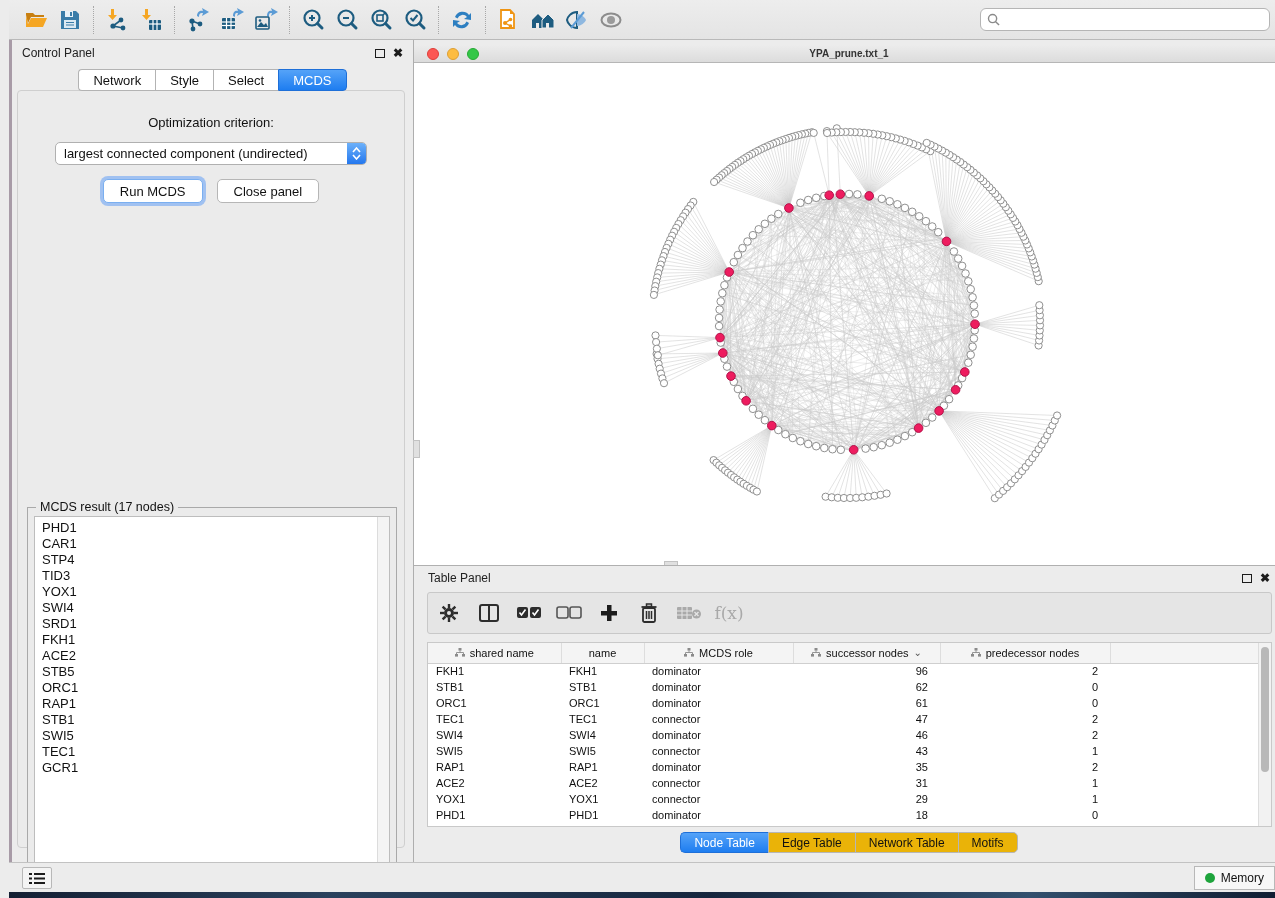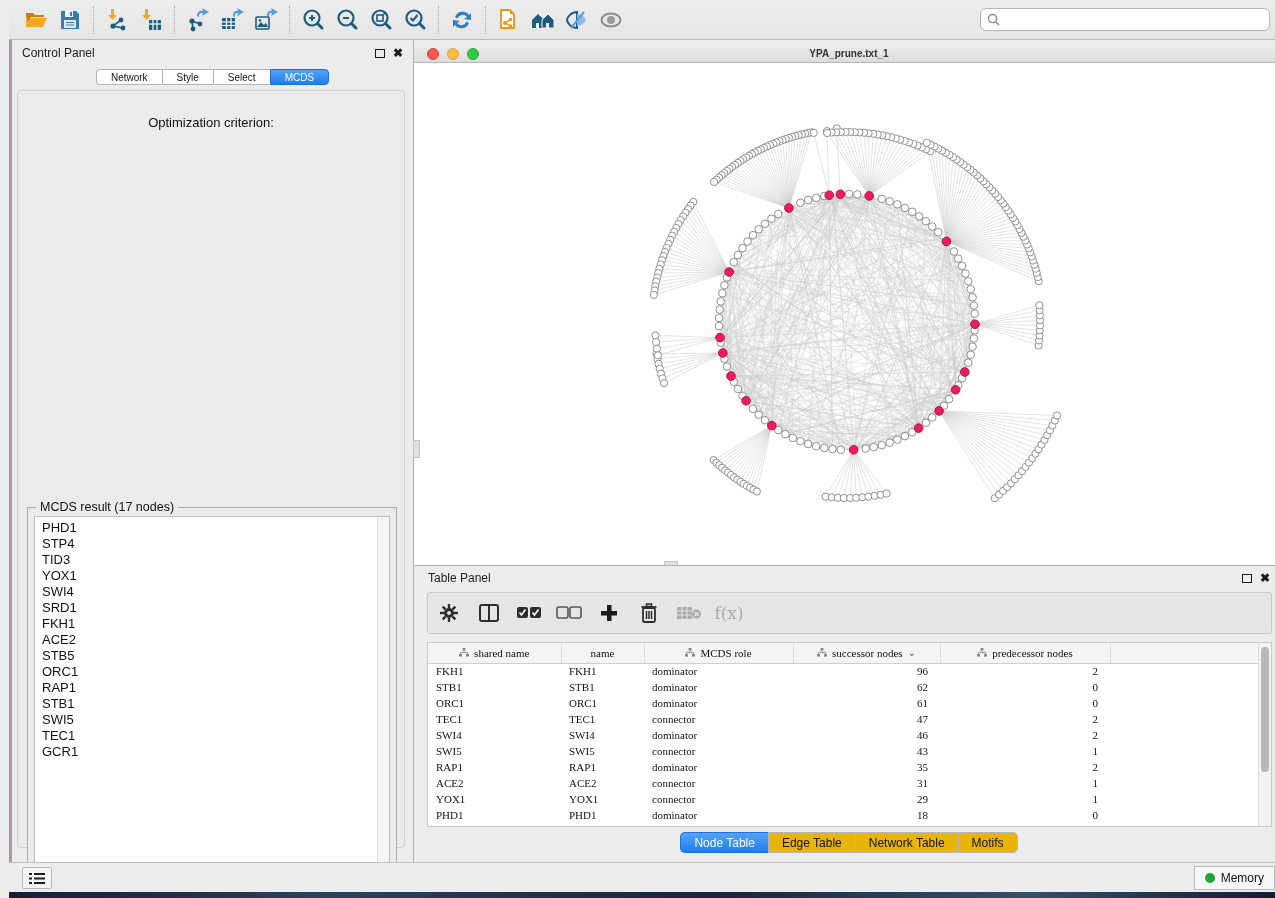--- a/index.html
+++ b/index.html
@@ -18,21 +18,21 @@
   .left-strip { position:absolute; left:0; top:40px; width:3px; height:852px; background:#a89ba7; }
   .desktop-strip { position:absolute; left:0; top:892px; width:1275px; height:6px; background:linear-gradient(90deg,#141f33,#2a415d 25%,#16263e 55%,#33506e 80%,#0f1c30); }
 
   
   .control-panel { position:absolute; left:3px; top:40px; width:402px; height:822px; background:#ececec; border-right:1px solid #aeaeae; }
   .cp-header { height:26px; display:flex; align-items:center; padding:0 10px; font-size:12px; color:#222; }
   .panel-header-btns { margin-left:auto; display:flex; gap:8px; align-items:center; }
   .hb { font-size:12px; color:#1b1b1b; cursor:pointer; line-height:1; }
   .float-glyph { width:10px; height:9px; border:1.6px solid #1b1b1b; display:inline-block; }
   .cp-tabs { position:absolute; left:0; top:29px; width:100%; display:flex; justify-content:center; gap:0; z-index:3; }
-  .cp-tab { height:16px; padding:0 14px; background:#fff; border:1px solid #b3b3b3; border-right:none; font-size:10px; display:flex; align-items:center; cursor:pointer; color:#111; }
+  .cp-tab { height:22px; padding:0 14px; background:#fff; border:1px solid #b3b3b3; border-right:none; font-size:13px; display:flex; align-items:center; cursor:pointer; color:#111; }
   .cp-tab:first-child { border-radius:4px 0 0 4px; }
   .cp-tab:last-child { border-right:1px solid #b3b3b3; border-radius:0 4px 4px 0; }
   .cp-tab.active { background:linear-gradient(#55a3f8,#1e7df0); color:#fff; border-color:#1e6fd8; }
   .cp-body { position:absolute; left:5px; top:50px; width:388px; height:758px; background:#ebebeb; border:1px solid #cfcfcf; border-radius:4px; }
   .opt-label { text-align:center; font-size:13px; color:#111; margin-top:24px; }
   .dropdown { margin:12px auto 0; width:312px; height:23px; background:#fff; border:1px solid #b0b0b0; border-radius:5px; display:flex; align-items:center; font-size:13px; color:#111; cursor:pointer; position:relative; }
   .dropdown .dd-text { padding-left:8px; flex:1; white-space:nowrap; overflow:hidden; }
   .dd-cap { width:19px; height:21px; background:linear-gradient(#6db1fa,#2377ee); border-radius:0 4px 4px 0; display:flex; flex-direction:column; align-items:center; justify-content:center; gap:1px; }
   .btn-row { display:flex; justify-content:center; gap:14px; margin-top:14px; }
   .mac-btn { height:24px; padding:0 16px; background:#fff; border:1px solid #b6b6b6; border-radius:5px; font-size:13px; color:#111; cursor:pointer; font-family:"Liberation Sans",sans-serif; }
@@ -53,21 +53,21 @@
   .vsplit-handle { position:absolute; left:-1px; top:395px; width:7px; height:18px; background:#e0e0e0; border:1px solid #c2c2c2; }
   .hsplit-handle { position:absolute; left:250px; bottom:-3px; width:14px; height:7px; background:#e0e0e0; border:1px solid #c2c2c2; }
 
   
   .table-panel { position:absolute; left:405px; top:565px; width:870px; height:297px; background:#ececec; border-top:1px solid #b0b0b0; }
   .tp-header { height:24px; display:flex; align-items:center; padding:0 14px; font-size:12px; color:#222; }
   .tp-toolbar { margin:2px 12px 0 13px; height:42px; background:#e5e5e5; border:1px solid #c8c8c8; border-radius:3px; display:flex; align-items:center; padding:0 8px; gap:14px; }
   .tp-tool { width:26px; height:26px; display:flex; align-items:center; justify-content:center; cursor:pointer; }
   .fx { font-family:"DejaVu Serif",serif; font-size:17px; color:#a9a9a9; }
   .table-wrap { position:absolute; left:13px; top:76px; width:845px; height:185px; background:#fff; border:1px solid #c9c9c9; overflow:hidden; }
-  table.nodetable { border-collapse:collapse; width:832px; table-layout:fixed; font-size:11px; color:#111;font-family:Liberation Serif, serif; }
+  table.nodetable { border-collapse:collapse; width:832px; table-layout:fixed; font-size:11px; color:#111; }
   .nodetable th { height:20px; background:#f4f4f4; border-bottom:1px solid #cfcfcf; border-right:1px solid #ddd; font-weight:normal; font-size:11px; text-align:center; position:relative; }
   .nodetable th .th-inner { display:flex; align-items:center; justify-content:center; gap:5px; }
   .nodetable td { height:16px; padding:0 8px; white-space:nowrap; overflow:hidden; }
   .nodetable td.num { text-align:right; padding-right:12px; }
   .tbl-scroll { position:absolute; right:0; top:0; bottom:0; width:13px; background:#f2f2f2; border-left:1px solid #ddd; }
   .tbl-thumb { position:absolute; left:2px; right:2px; top:4px; height:125px; background:#b8b8b8; border-radius:5px; }
   .sort-chev { font-size:10px; color:#555; }
   .tp-tabs { position:absolute; left:0; right:0; bottom:9px; display:flex; justify-content:center; }
   .tp-tab { height:21px; padding:0 13px; background:#eab308; border:1px solid #b6b6b6; border-right:none; font-size:12px; display:flex; align-items:center; cursor:pointer; color:#111; }
   .tp-tab:first-child { border-radius:5px 0 0 5px; }
@@ -249,25 +249,41 @@
       </span>
     </div>
     <div class="cp-tabs">
         <div class="cp-tab">Network</div>
         <div class="cp-tab">Style</div>
         <div class="cp-tab">Select</div>
         <div class="cp-tab active">MCDS</div>
       </div>
     <div class="cp-body">
       <div class="opt-label">Optimization criterion:</div>
+      <div class="dropdown">
+        <span class="dd-text">largest connected component (undirected)</span>
+        <span class="dd-cap">
+          <svg width="9" height="6" viewBox="0 0 9 6">
+              <path d="M1 5 L4.5 1 L8 5" fill="none" stroke="#fff" stroke-width="1.6"></path>
+            </svg>
+          <svg width="9" height="6" viewBox="0 0 9 6">
+              <path d="M1 1 L4.5 5 L8 1" fill="none" stroke="#fff" stroke-width="1.6"></path>
+            </svg>
+        </span>
+      </div>
+      <div class="btn-row">
+        <button class="mac-btn focused">Run MCDS</button>
+        <button class="mac-btn">Close panel</button>
+      </div>
       <div class="result-box">
         <span class="result-legend">MCDS result (17 nodes)</span>
         <div class="result-list">
           <div class="inner">
               <div>PHD1</div>
+              <div>CAR1</div>
               <div>STP4</div>
               <div>TID3</div>
               <div>YOX1</div>
               <div>SWI4</div>
               <div>SRD1</div>
               <div>FKH1</div>
               <div>ACE2</div>
               <div>STB5</div>
               <div>ORC1</div>
               <div>RAP1</div>

